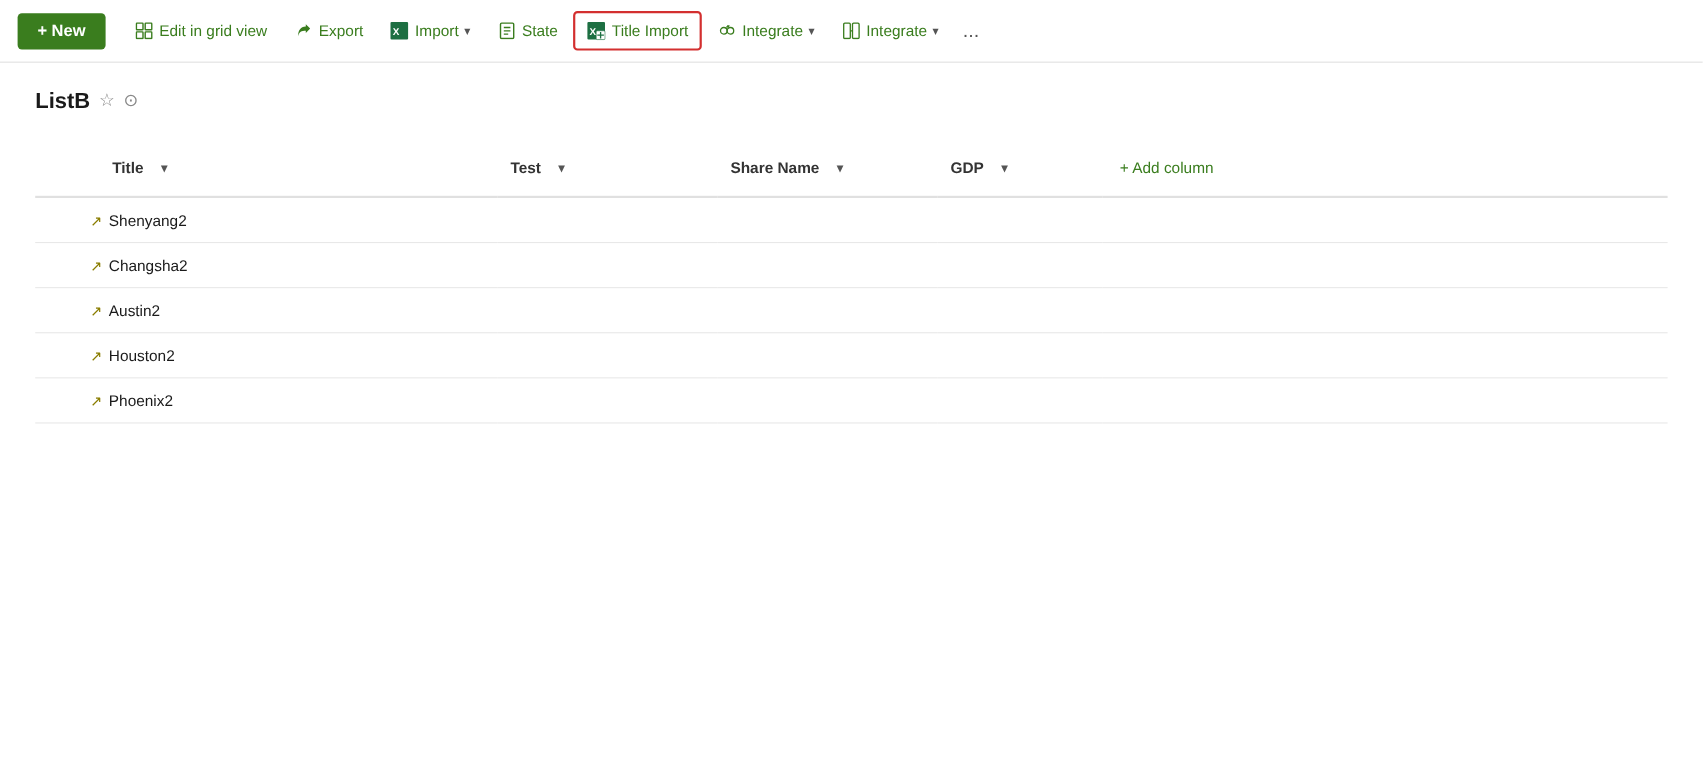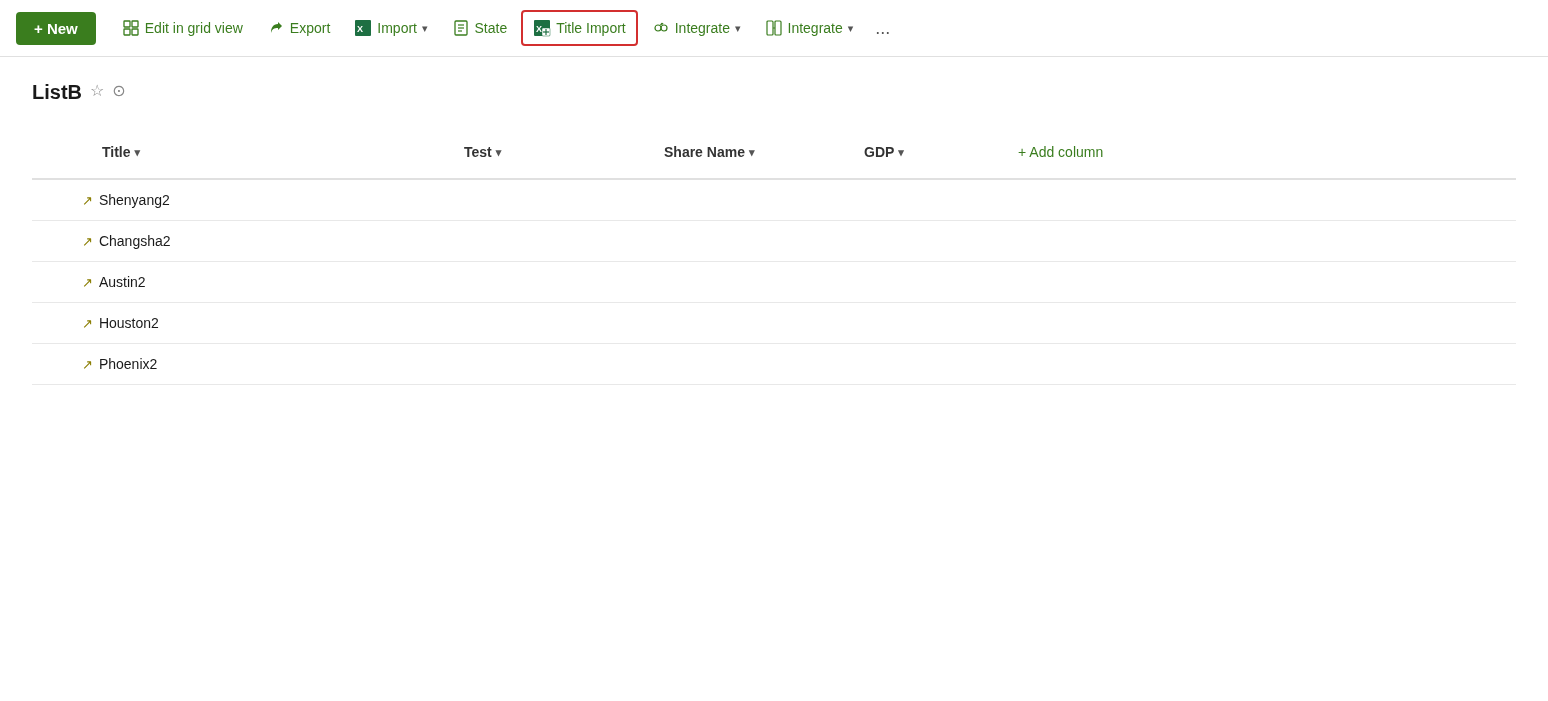--- a/index.html
+++ b/index.html
@@ -111,21 +111,21 @@
       white-space: nowrap;
     }
     .col-title { width: 420px; padding-left: 70px !important; }
     .col-test { width: 200px; }
     .col-state { width: 200px; }
     .col-gdp { width: 150px; }
 
     .col-header-inner {
       display: flex;
       align-items: center;
-      gap: 4px;
+      gap: 16px;
     }
     .chevron-icon { font-size: 11px; color: #555; }
 
     .list-table tbody tr {
       border-bottom: 1px solid #e8e8e8;
     }
 
     .list-table td {
       padding: 12px 12px;
       font-size: 14px;

